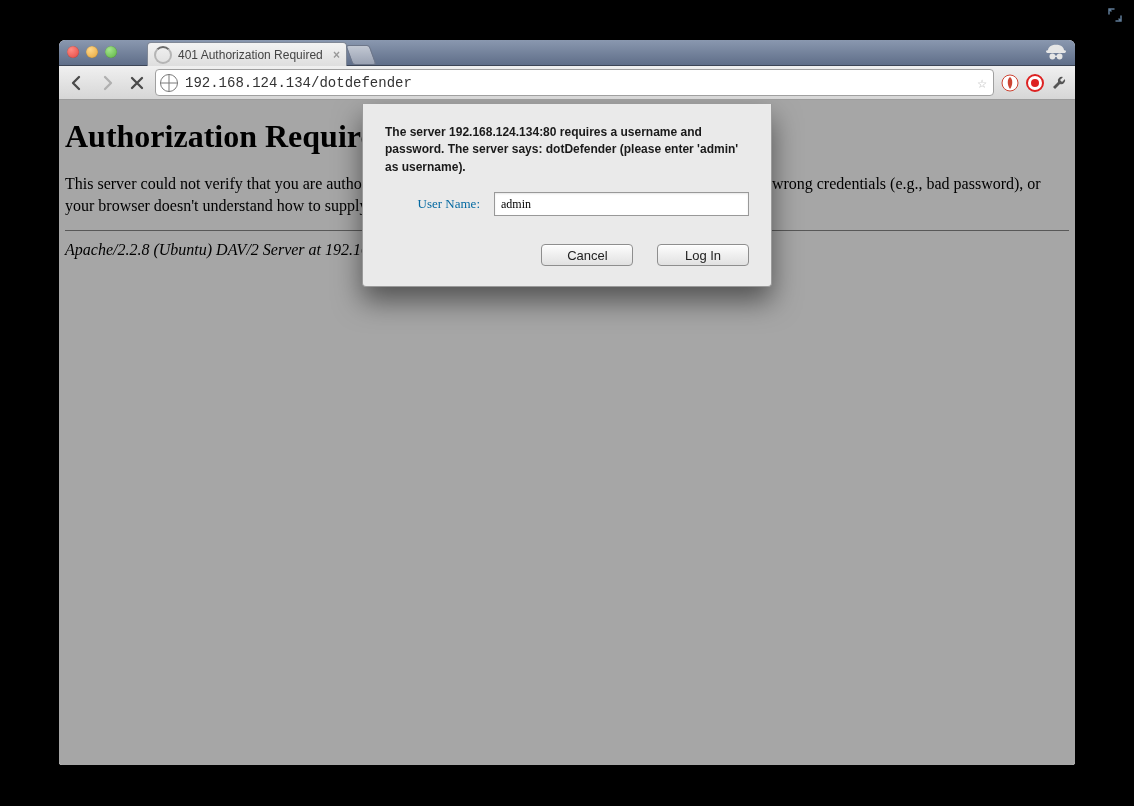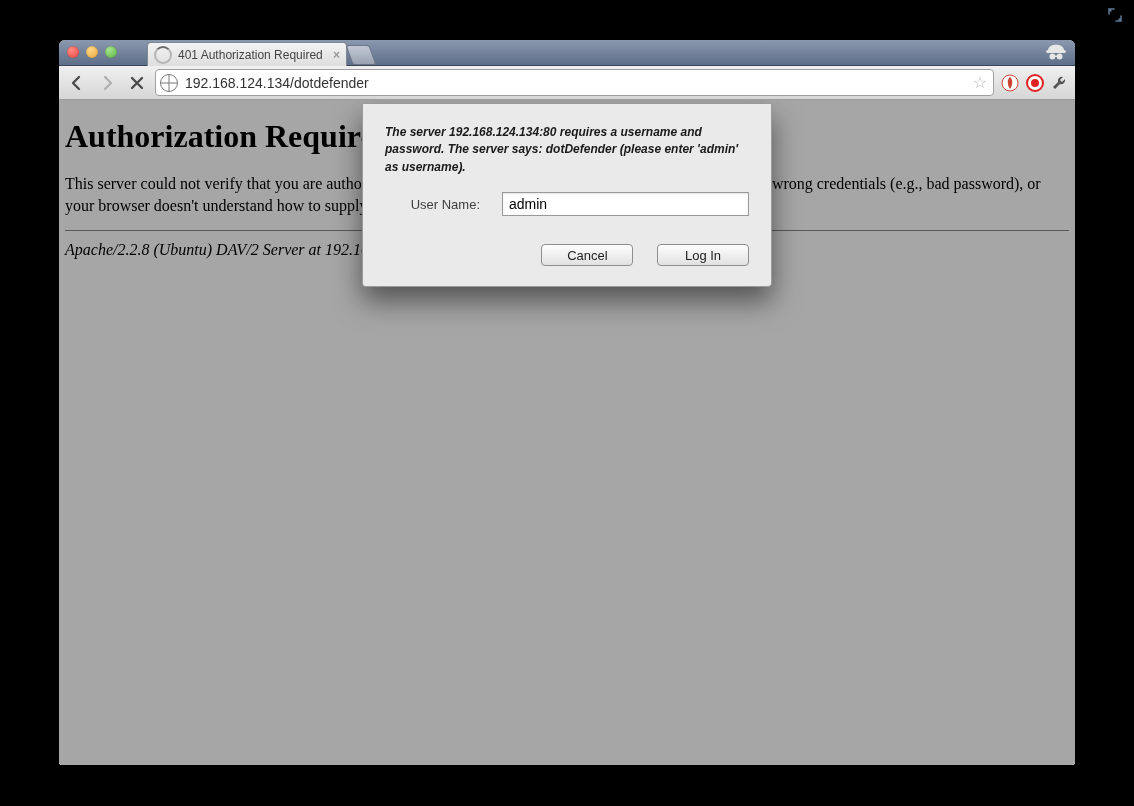--- a/index.html
+++ b/index.html
@@ -60,20 +60,21 @@
 
   
   .toolbar{
     height:33px;
     background:linear-gradient(#f0f0f0,#d6d6d6);
     border-bottom:1px solid #9c9c9c;
     display:flex; align-items:center;
     padding:0 6px;
     gap:6px;
     flex:0 0 auto;
+    font-family:Liberation Mono, monospace;
   }
   .nav-btn{width:24px;height:24px;display:flex;align-items:center;justify-content:center;color:#4a4a4a;border-radius:3px;}
   .nav-btn.disabled{color:#b0b0b0;}
   .addr{
     flex:1;height:25px;
     background:#fff;
     border:1px solid #a0a0a0;
     border-radius:4px;
     display:flex;align-items:center;
     padding:0 4px;
@@ -105,24 +106,24 @@
     width:410px;
     background:#eaeaea;
     border:1px solid #9a9a9a;
     border-top:none;
     border-radius:0 0 4px 4px;
     box-shadow:0 14px 28px rgba(0,0,0,0.5);
     padding:20px 22px;
     box-sizing:border-box;
     color:#1a1a1a;
   }
-  .dialog .msg{font-size:12px;font-weight:bold;line-height:1.45;margin-bottom:16px;font-style:italic;}
+  .dialog .msg{font-size:12px;font-weight:bold;line-height:1.45;margin-bottom:16px;}
   .dialog .row{display:flex;align-items:center;margin-bottom:8px;}
-  .dialog .row label{width:95px;text-align:right;padding-right:22px;font-size:13px;color:#404040;}
-  .dialog .row input{flex:1;height:22px;border:1px solid #999;background:#fff;padding:0 6px;font-size:14px;box-shadow:inset 0 1px 2px rgba(0,0,0,0.1);outline:none;}
+  .dialog .row label{width:95px;text-align:right;padding-right:14px;font-size:13px;color:#0369a1;font-family:Liberation Serif, serif;}
+  .dialog .row input{flex:1;height:22px;border:1px solid #999;background:#fff;padding:0 6px;font-size:12px;box-shadow:inset 0 1px 2px rgba(0,0,0,0.1);outline:none;font-family:Liberation Serif, serif;}
   .dialog .btnrow{text-align:right;margin-top:28px;}
   .dialog button{
     height:22px; width:92px;
     background:linear-gradient(#fdfdfd,#e1e1e1);
     border:1px solid #8e8e8e;border-radius:4px;
     font-size:13px;color:#222;
     box-shadow:0 1px 0 #fff inset;
     margin-left:20px;
     cursor:default;
   }

